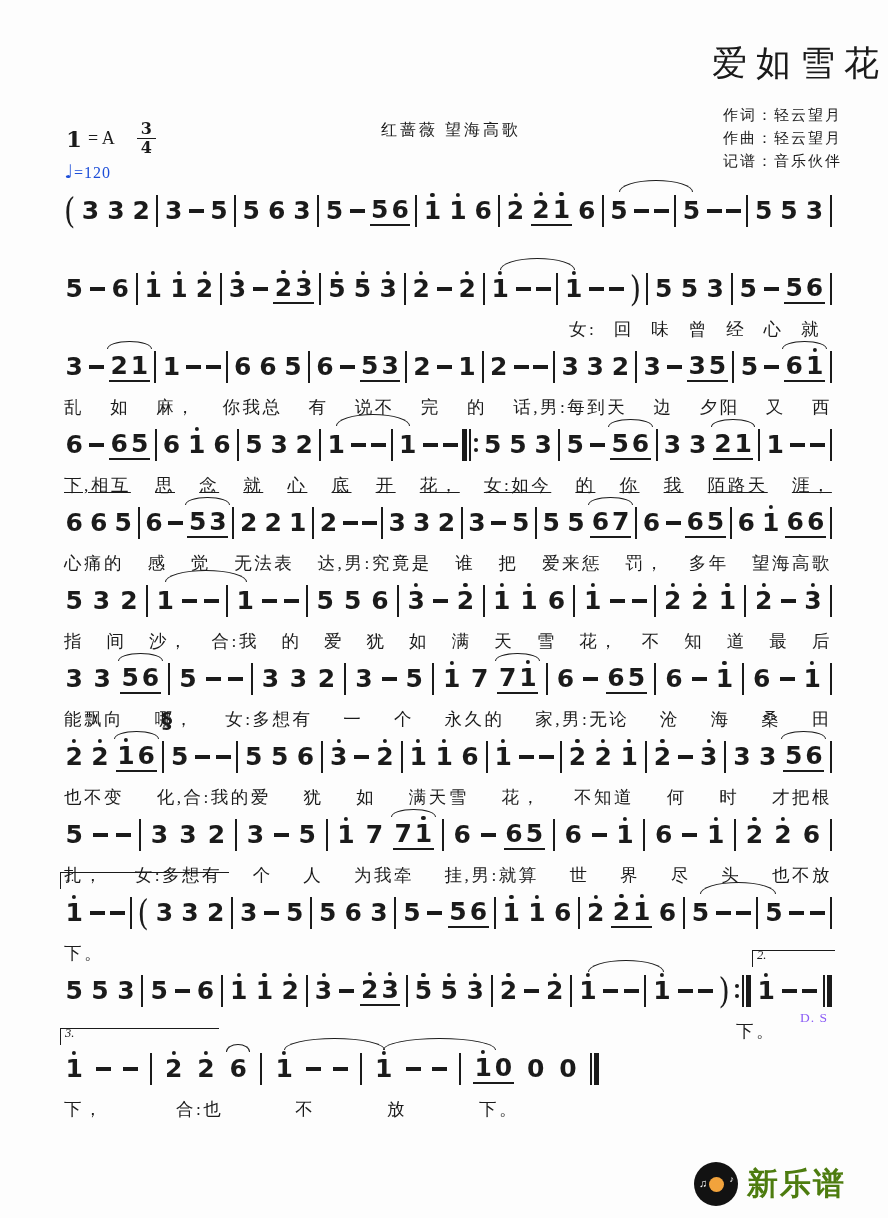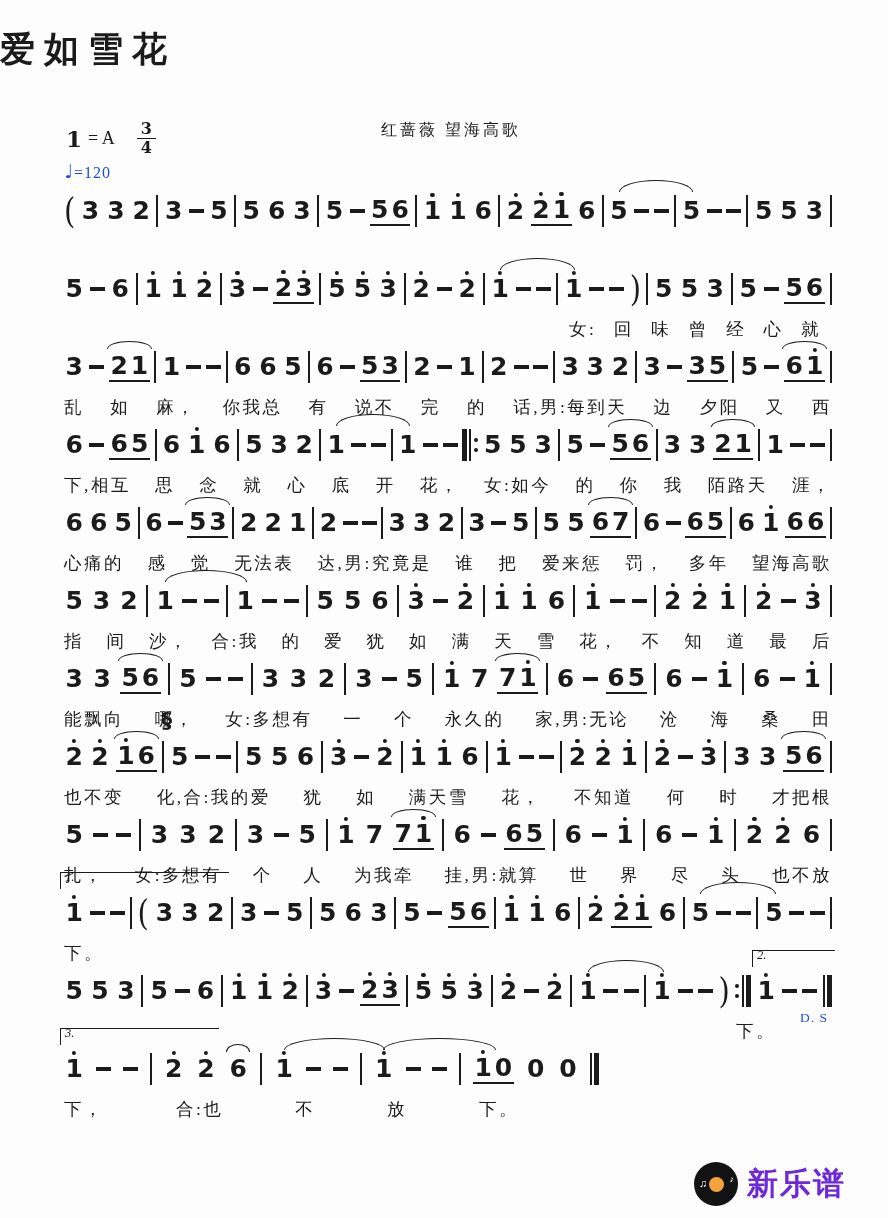--- a/index.html
+++ b/index.html
@@ -3,21 +3,21 @@
 <meta charset="utf-8">
 <style>
   :root{ --ink:#1b1b1b; --accent:#F2A33C; }
   html,body{margin:0;padding:0;}
   body{
     width:888px;height:1218px;background:#fdfdfd;color:var(--ink);
     font-family:"Liberation Serif",serif;position:relative;overflow:hidden;
   }
   
   .header{position:relative;height:186px;}
-  .title{text-align:left;padding-top:26px;font-size:35px;font-weight:bold;letter-spacing:9px;}
+  .title{text-align:right;padding-top:40px;font-size:35px;font-weight:normal;letter-spacing:9px;}
   .subtitle{position:absolute;top:120px;left:0;width:100%;text-align:center;font-size:16px;letter-spacing:3px;margin-left:7px;}
   .credits{position:absolute;top:104px;right:46px;font-size:15px;line-height:23px;letter-spacing:2px;}
   .keyrow{position:absolute;top:120px;left:66px;display:flex;align-items:center;}
   .tonic{font-family:"DejaVu Serif",serif;font-weight:bold;font-size:23px;line-height:1;}
   .keq{font-size:18px;margin-left:6px;}
   .ts{display:inline-flex;flex-direction:column;align-items:center;font-weight:bold;font-size:16px;line-height:1.15;margin-left:22px;font-family:"DejaVu Serif",serif;}
   .tst{border-bottom:1.6px solid var(--ink);padding:0 4px;}
   .tsb{padding:0 4px;}
   .temporow{position:absolute;top:160px;left:64px;font-size:16px;color:#1d4ed8;letter-spacing:1px;}
   .temponote{font-family:"DejaVu Sans",sans-serif;font-size:19px;}
@@ -37,38 +37,43 @@
   .bthick{width:4.5px;height:32px;background:var(--ink);}
   .rdots{display:flex;flex-direction:column;justify-content:center;gap:6px;height:32px;}
   .rdots i{width:4px;height:4px;border-radius:50%;background:var(--ink);display:block;}
   .tie{position:absolute;top:-8px;height:11px;border:1.6px solid var(--ink);border-bottom:none;
        border-radius:50% 50% 0 0 / 100% 100% 0 0;}
   .selfarc{position:absolute;top:-11px;left:-2px;right:-2px;height:7px;border:1.4px solid var(--ink);border-bottom:none;
        border-radius:50% 50% 0 0 / 100% 100% 0 0;}
   .segno{position:absolute;top:-34px;left:-8px;font-size:21px;font-weight:bold;font-family:"DejaVu Sans",sans-serif;}
   .volta{position:absolute;top:-18px;height:16px;border-top:1.5px solid var(--ink);border-left:1.5px solid var(--ink);}
   .vlab{position:absolute;left:4px;top:-3px;font-size:12.5px;font-style:italic;}
-  .ds{position:absolute;bottom:-12px;font-size:13.5px;color:#1d4ed8;letter-spacing:1px;}
+  .ds{position:absolute;bottom:-12px;font-size:13.5px;color:#8b5cf6;letter-spacing:1px;}
   .lyrics-row{position:relative;display:flex;justify-content:space-between;align-items:center;height:30px;
       font-size:17.5px;letter-spacing:2.5px;margin-top:2px;}
   .syl{white-space:nowrap;}
   
   .logo{position:absolute;right:42px;bottom:12px;display:flex;align-items:center;gap:9px;}
   .vinyl{width:44px;height:44px;border-radius:50%;background:#121212;position:relative;display:flex;align-items:center;justify-content:center;}
   .vinyl-center{width:15px;height:15px;border-radius:50%;background:var(--accent);}
   .vn1{position:absolute;left:5px;top:15px;color:#fff;font-size:11px;}
   .vn2{position:absolute;right:4px;top:12px;color:#fff;font-size:9px;}
-  .logo-text{font-size:31px;font-weight:bold;font-family:"Liberation Sans",sans-serif;letter-spacing:2px;color:#6d28d9;text-align:center;}
+  .logo-text{font-size:31px;font-weight:bold;font-family:"Liberation Sans",sans-serif;letter-spacing:2px;color:#4d7c0f;text-align:center;}
 </style>
 </head>
 <body>
 
 <div class="header">
   <div class="title">爱如雪花</div>
   <div class="subtitle">红蔷薇 望海高歌</div>
+  <div class="credits">
+    <div>作词：轻云望月</div>
+    <div>作曲：轻云望月</div>
+    <div>记谱：音乐伙伴</div>
+  </div>
   <div class="keyrow">
     <span class="tonic">1</span>
     <span class="keq">= A</span>
     <span class="ts">
       <span class="tst">3</span>
       <span class="tsb">4</span>
     </span>
   </div>
   <div class="temporow">
     <span class="temponote">♩</span><span>=120</span>
@@ -419,21 +424,21 @@
           <span class="selfarc"></span>
         </span>
         <span class="bar"></span>
         <span class="grp">
           <span class="note">1</span>
         </span>
         <span class="dash"></span>
         <span class="dash"></span>
         <span class="bar"></span>
         <span class="tie" style="left: 272px; width: 72px;"></span>
-      </span><span class="lyrics-row" style="padding-left: 0px;">
+      </span><span class="lyrics-row" style="padding-left: 0px; text-decoration: underline;">
         <span class="syl">下,相互</span>
         <span class="syl">思</span>
         <span class="syl">念</span>
         <span class="syl">就</span>
         <span class="syl">心</span>
         <span class="syl">底</span>
         <span class="syl">开</span>
         <span class="syl">花，</span>
         <span class="syl">女:如今</span>
         <span class="syl">的</span>

